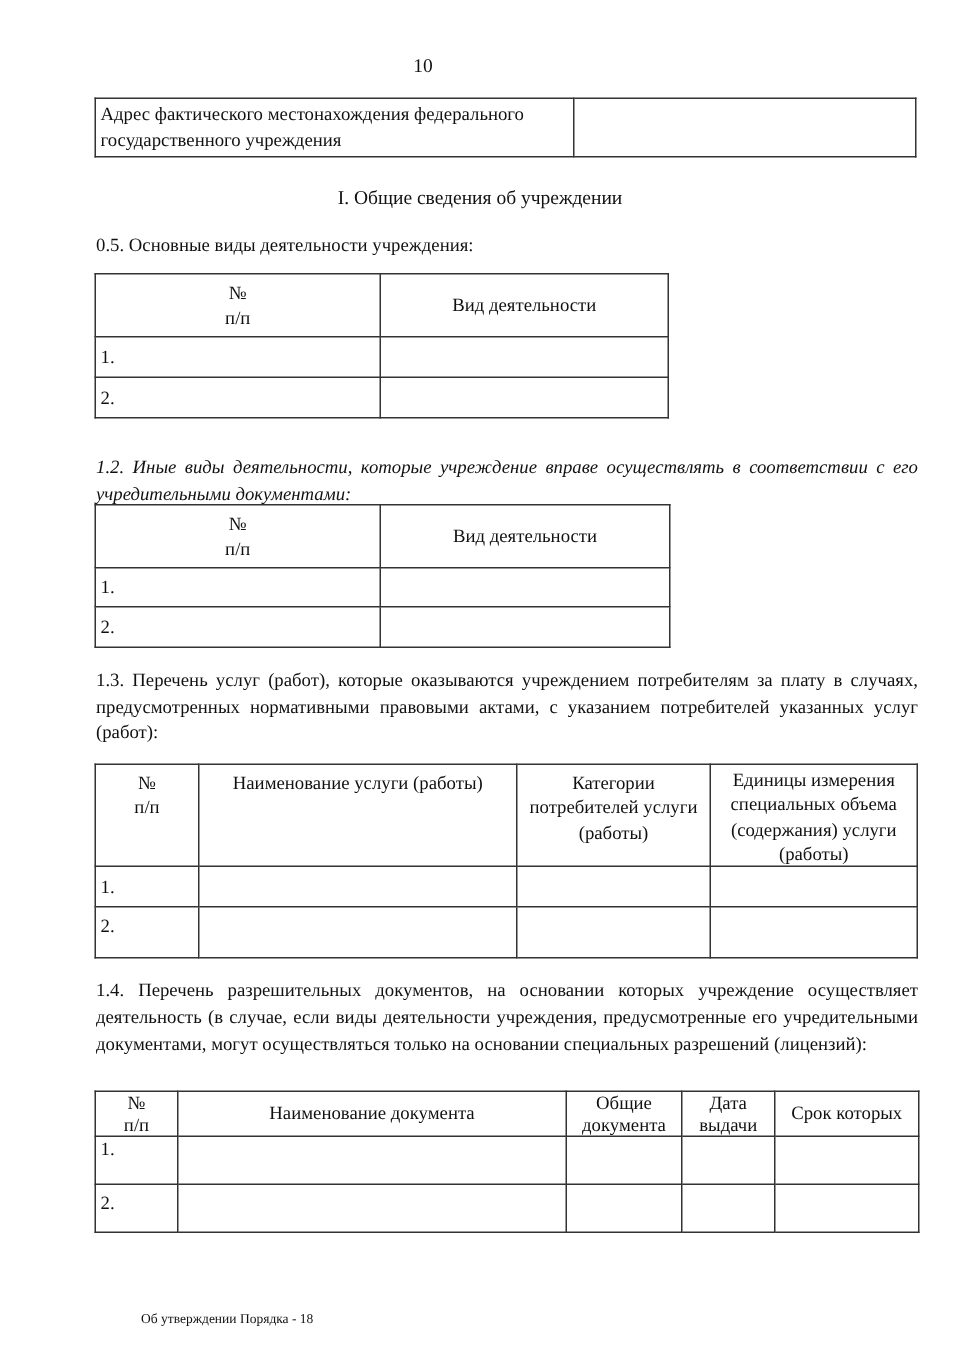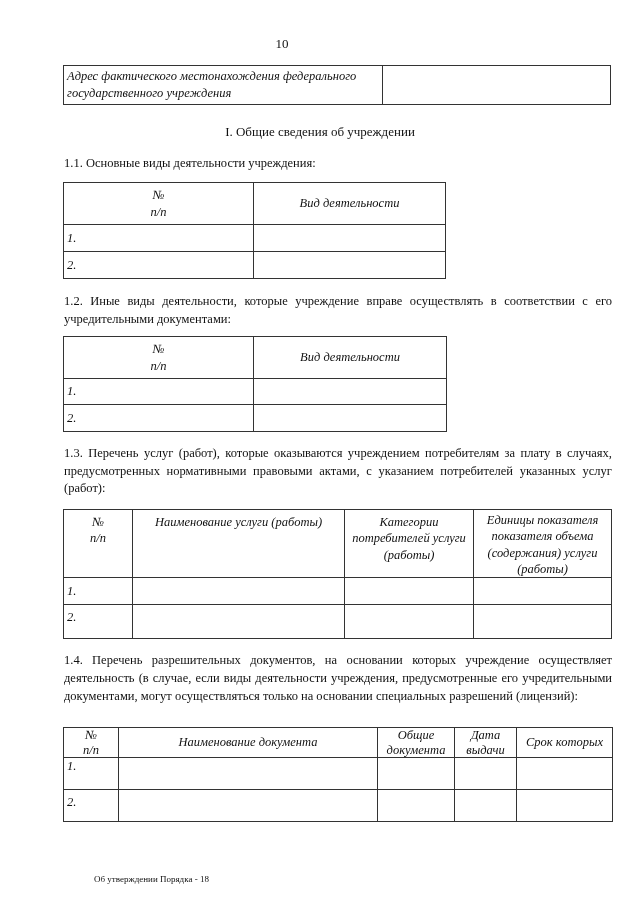--- a/index.html
+++ b/index.html
@@ -3,21 +3,21 @@
 <meta charset="utf-8">
 <style>
   html, body { margin: 0; padding: 0; background: #ffffff; }
   body {
     width: 640px; height: 905px; position: relative; overflow: hidden;
     font-family: "Liberation Serif", "DejaVu Serif", serif;
     color: #111; font-size: 12.5px; line-height: 1.3;
   }
   .abs { position: absolute; }
   table { border-collapse: collapse; position: absolute; }
-  td { border: 1px solid #333; padding: 0 3px; vertical-align: middle; font-style: italic; }
+  td { border: 1px solid #333; padding: 0 3px; vertical-align: middle; }
   .c { text-align: center; }
   .top { vertical-align: top; }
   .para { position: absolute; left: 64px; width: 548px; text-align: justify; }
   .pagenum { left: 0; width: 564px; top: 36px; text-align: center; font-size: 13px; }
   .footer { left: 66px; top: 874px; font-size: 9px; margin-left: 28px; }
 </style>
 </head>
 <body>
 
 <div class="abs pagenum">10</div>
@@ -26,40 +26,40 @@
   <tbody>
       <tr>
     <td style="width:312px; line-height:1.35;">Адрес фактического местонахождения федерального государственного учреждения</td>
     <td></td>
   </tr>
 </tbody>
   </table>
 
 <div class="abs" style="left:0; width:640px; top:124px; text-align:center; font-size:13px; box-sizing:border-box;">I. Общие сведения об учреждении</div>
 
-<div class="para" style="top:155px;">1.1. Основные виды деятельности учреждения:</div>
+<div class="para" style="top:155px;">0.5. Основные виды деятельности учреждения:</div>
 <table style="left:63px; top:182px; width:383px;">
   <tbody>
       <tr style="height:42px;">
     <td class="c" style="width:183px; white-space:pre-line;">№
 п/п</td>
     <td class="c">Вид деятельности</td>
   </tr>
   <tr style="height:27px;">
     <td>1.</td>
     <td></td>
   </tr>
   <tr style="height:27px;">
     <td>2.</td>
     <td></td>
   </tr>
 </tbody>
   </table>
 
-<div class="para" style="top:292px; line-height:1.45;">1.2. Иные виды деятельности, которые учреждение вправе осуществлять в соответствии с его учредительными документами:</div>
+<div class="para" style="top:302px; line-height:1.45;font-style:italic;">1.2. Иные виды деятельности, которые учреждение вправе осуществлять в соответствии с его учредительными документами:</div>
 <table style="left:63px; top:336px; width:384px;">
   <tbody>
       <tr style="height:42px;">
     <td class="c" style="width:183px; white-space:pre-line;">№
 п/п</td>
     <td class="c">Вид деятельности</td>
   </tr>
   <tr style="height:26px;">
     <td>1.</td>
     <td></td>
@@ -72,21 +72,21 @@
   </table>
 
 <div class="para" style="top:445px; line-height:1.4;">1.3. Перечень услуг (работ), которые оказываются учреждением потребителям за плату в случаях, предусмотренных нормативными правовыми актами, с указанием потребителей указанных услуг (работ):</div>
 <table style="left:63px; top:509px; width:549px;">
   <tbody>
       <tr style="height:68px;">
     <td class="c top" style="width:62px; white-space:pre-line; padding-top:4px;">№
 п/п</td>
     <td class="c top" style="width:205px; padding-top:4px;">Наименование услуги (работы)</td>
     <td class="c top" style="width:122px; padding-top:4px;">Категории потребителей услуги (работы)</td>
-    <td class="c top" style="padding-top:2px;">Единицы показателя показателя объема (содержания) услуги (работы)</td>
+    <td class="c top" style="padding-top:2px;">Единицы измерения специальных объема (содержания) услуги (работы)</td>
   </tr>
   <tr style="height:27px;">
     <td>1.</td>
     <td></td>
     <td></td>
     <td></td>
   </tr>
   <tr style="height:34px;">
     <td class="top" style="padding-top:4px;">2.</td>
     <td></td>

